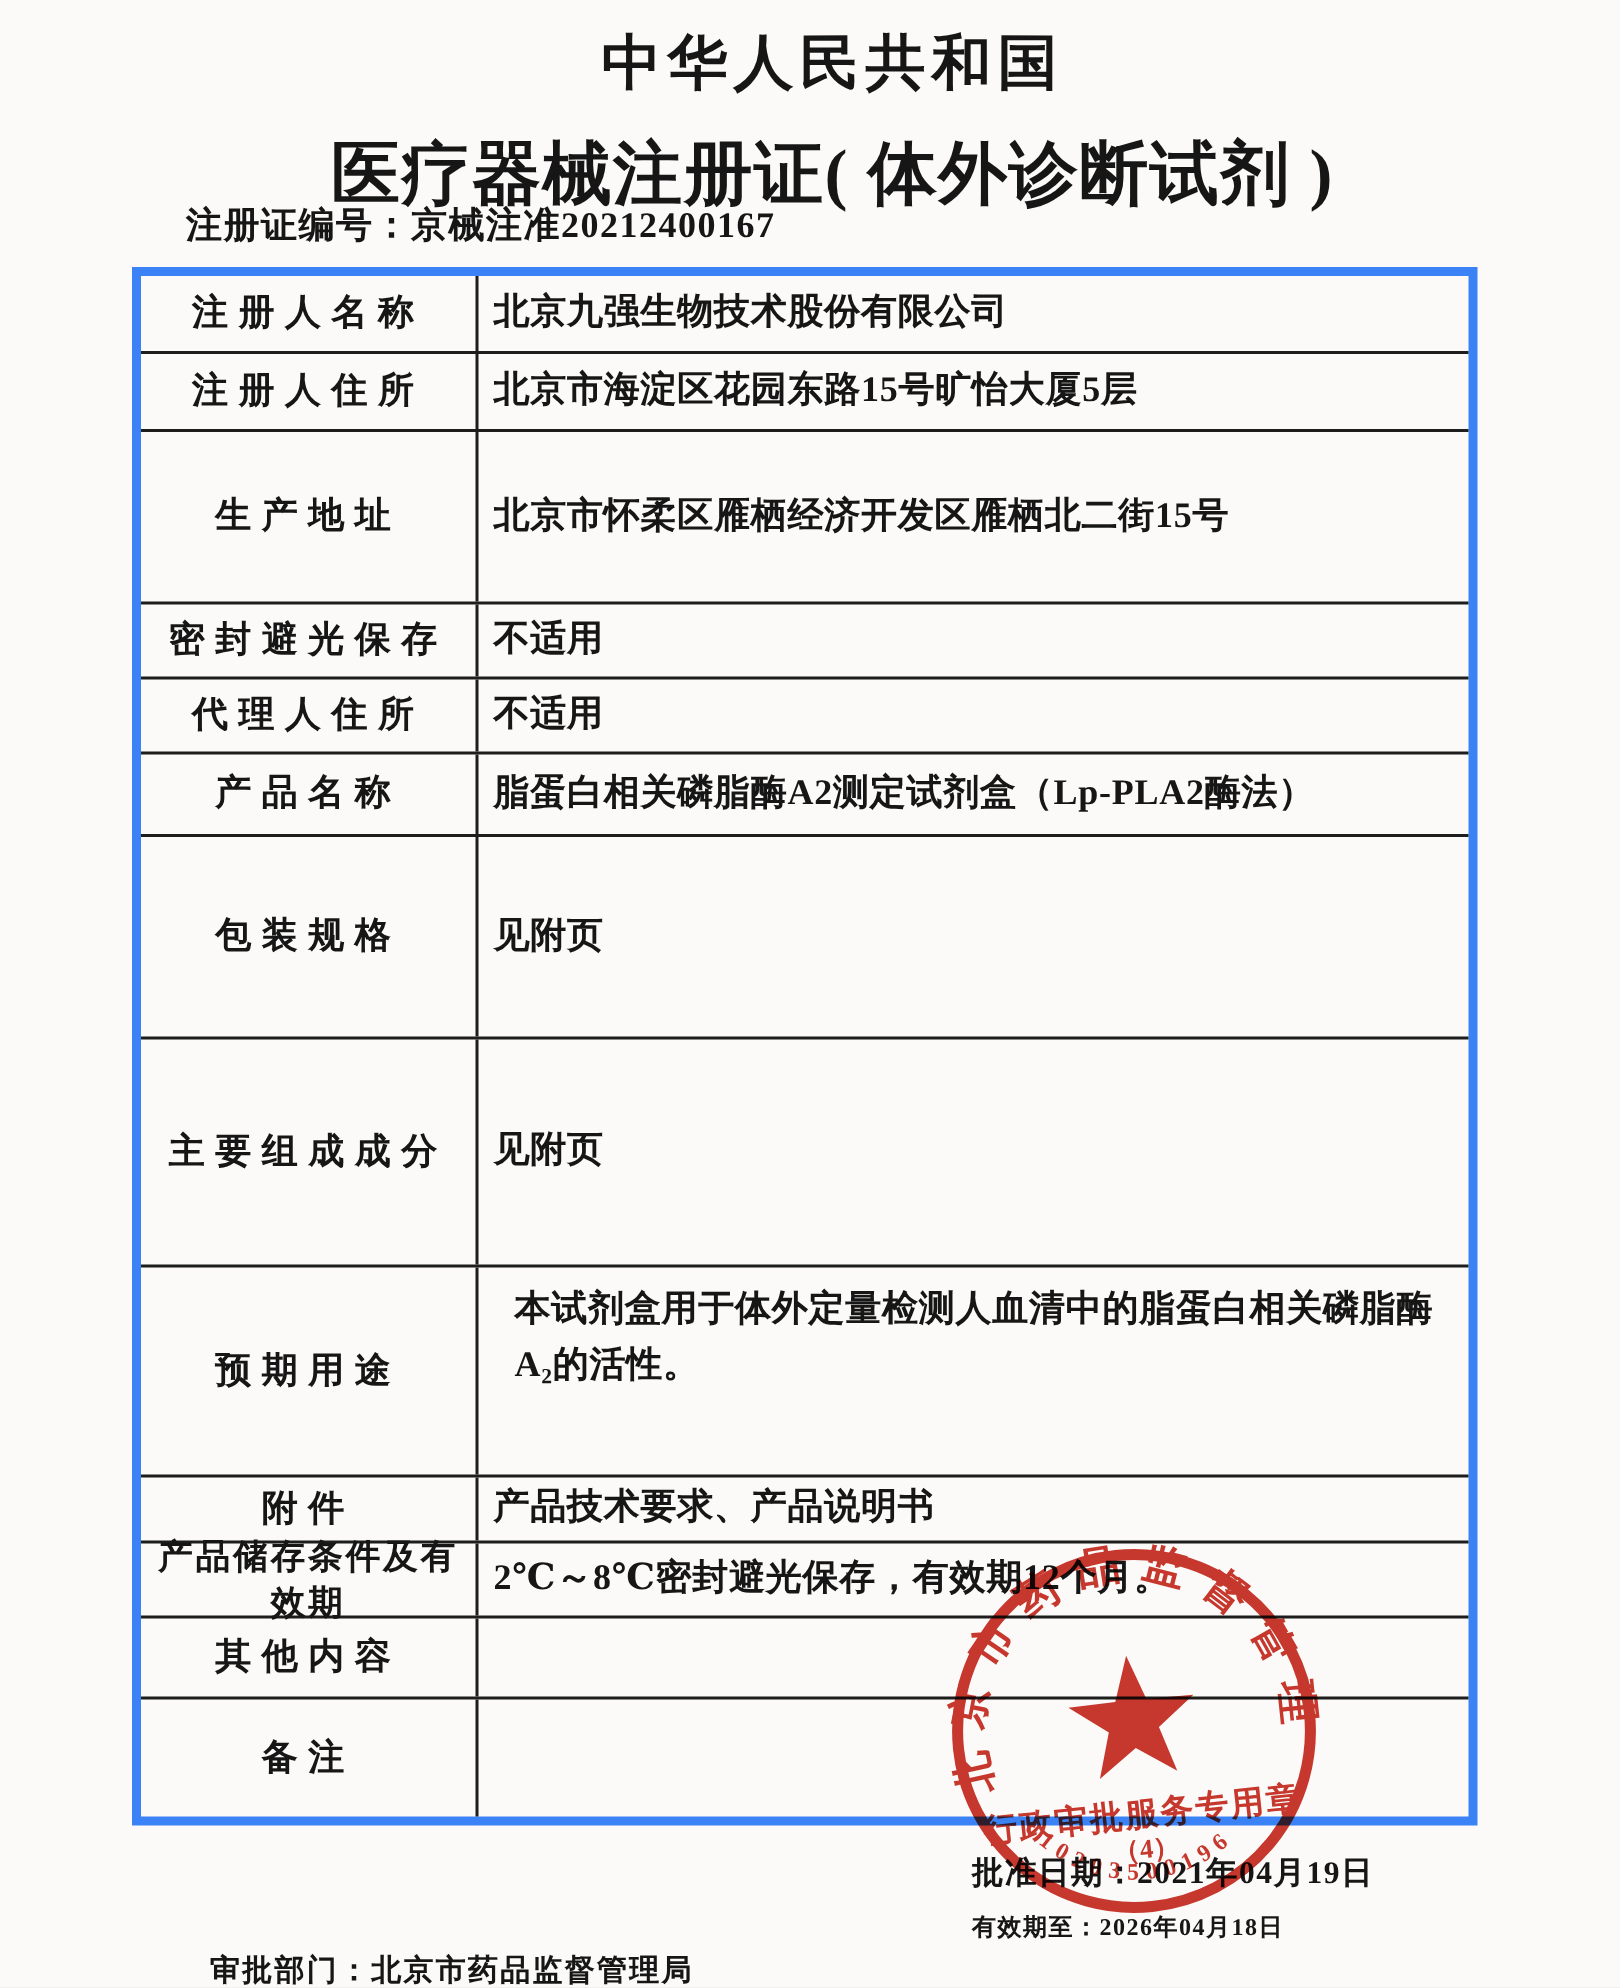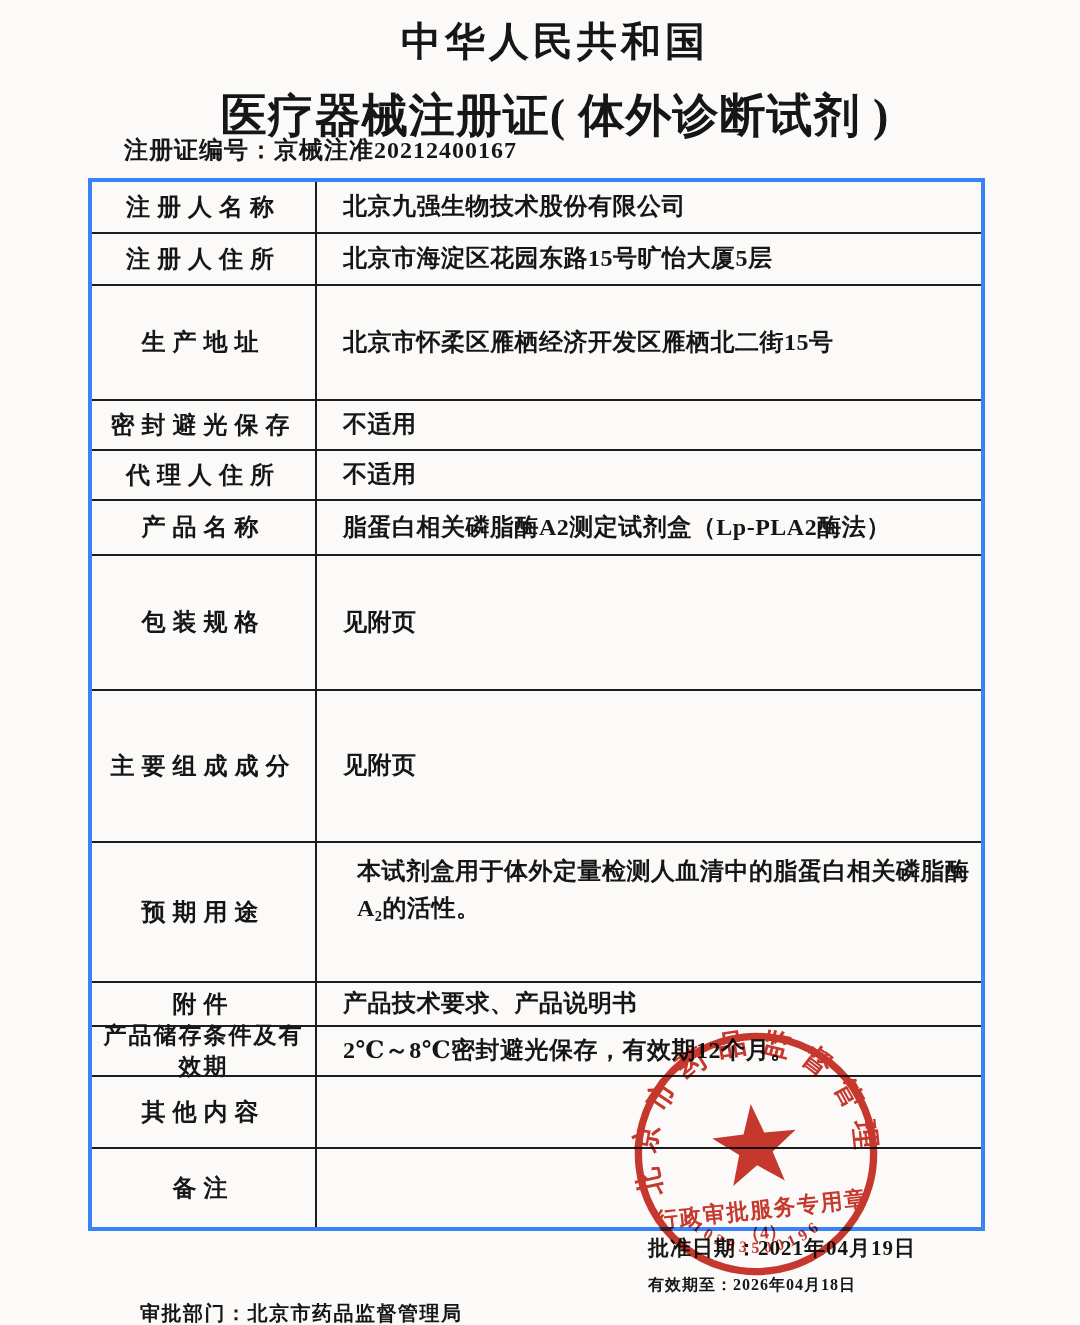--- a/index.html
+++ b/index.html
@@ -45,21 +45,21 @@
     font-size: 24px;
     font-weight: 700;
     letter-spacing: 1px;
   }
   
   .cert-table {
     position: absolute;
     top: 178px;
     left: 88px;
     width: 897px;
-    border: 4px solid #3b82f6;
+    border: 6px solid #3b82f6;
     box-sizing: border-box;
     background: transparent;
   }
   .t-row {
     display: flex;
     border-top: 2px solid #1d1d1d;
     box-sizing: border-box;
   }
   .t-row:first-child { border-top: none; }
   .cell {
@@ -82,21 +82,20 @@
     letter-spacing: 2px;
     font-size: 23px;
   }
   .cell.value {
     flex: 1;
     font-size: 24px;
     font-weight: 600;
     padding: 4px 10px 4px 10px;
     line-height: 1.55;
     letter-spacing: 0.5px;
-    margin-left: 16px;
   }
   .t-row.v-top .cell.value {
     align-items: flex-start;
     padding-top: 10px;
     padding-left: 24px;
   }
   
   .footer-left {
     position: absolute;
     top: 1300px;
@@ -202,21 +201,21 @@
     <div class="t-row" style="height:44px">
       <div class="cell label">附件</div>
       <div class="cell value">产品技术要求、产品说明书</div>
     </div>
 
     <div class="t-row" style="height:50px">
       <div class="cell label tight">产品储存条件及有效期</div>
       <div class="cell value">2℃～8℃密封避光保存，有效期12个月。</div>
     </div>
 
-    <div class="t-row" style="height:72px">
+    <div class="t-row" style="height:54px">
       <div class="cell label">其他内容</div>
       <div class="cell value"></div>
     </div>
 
     <div class="t-row" style="height:80px">
       <div class="cell label">备注</div>
       <div class="cell value"></div>
     </div>
 
   </div>

